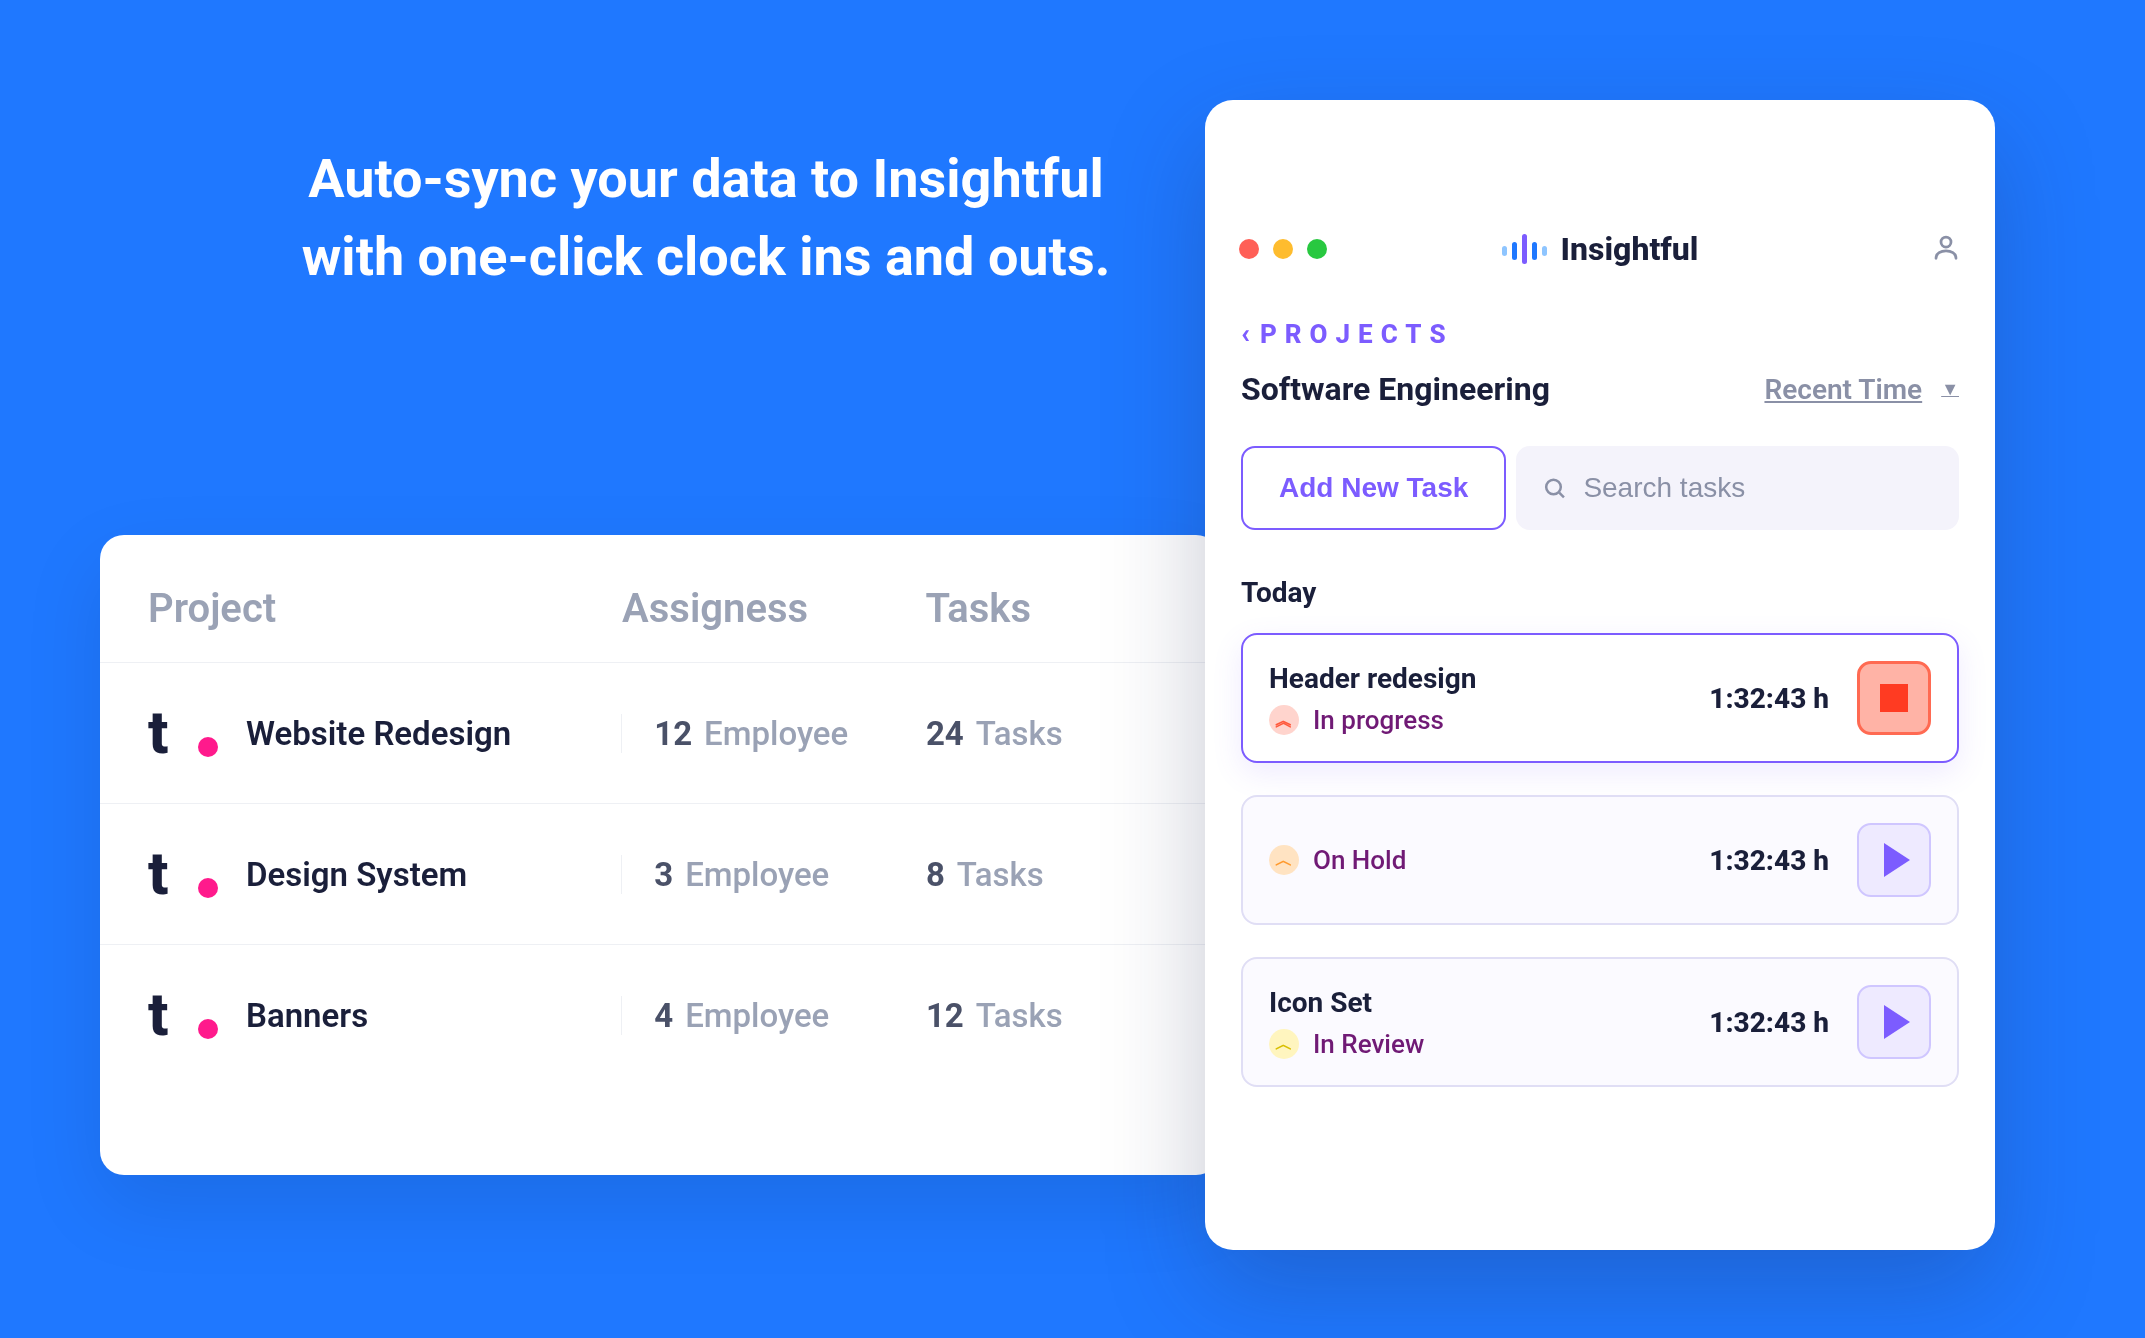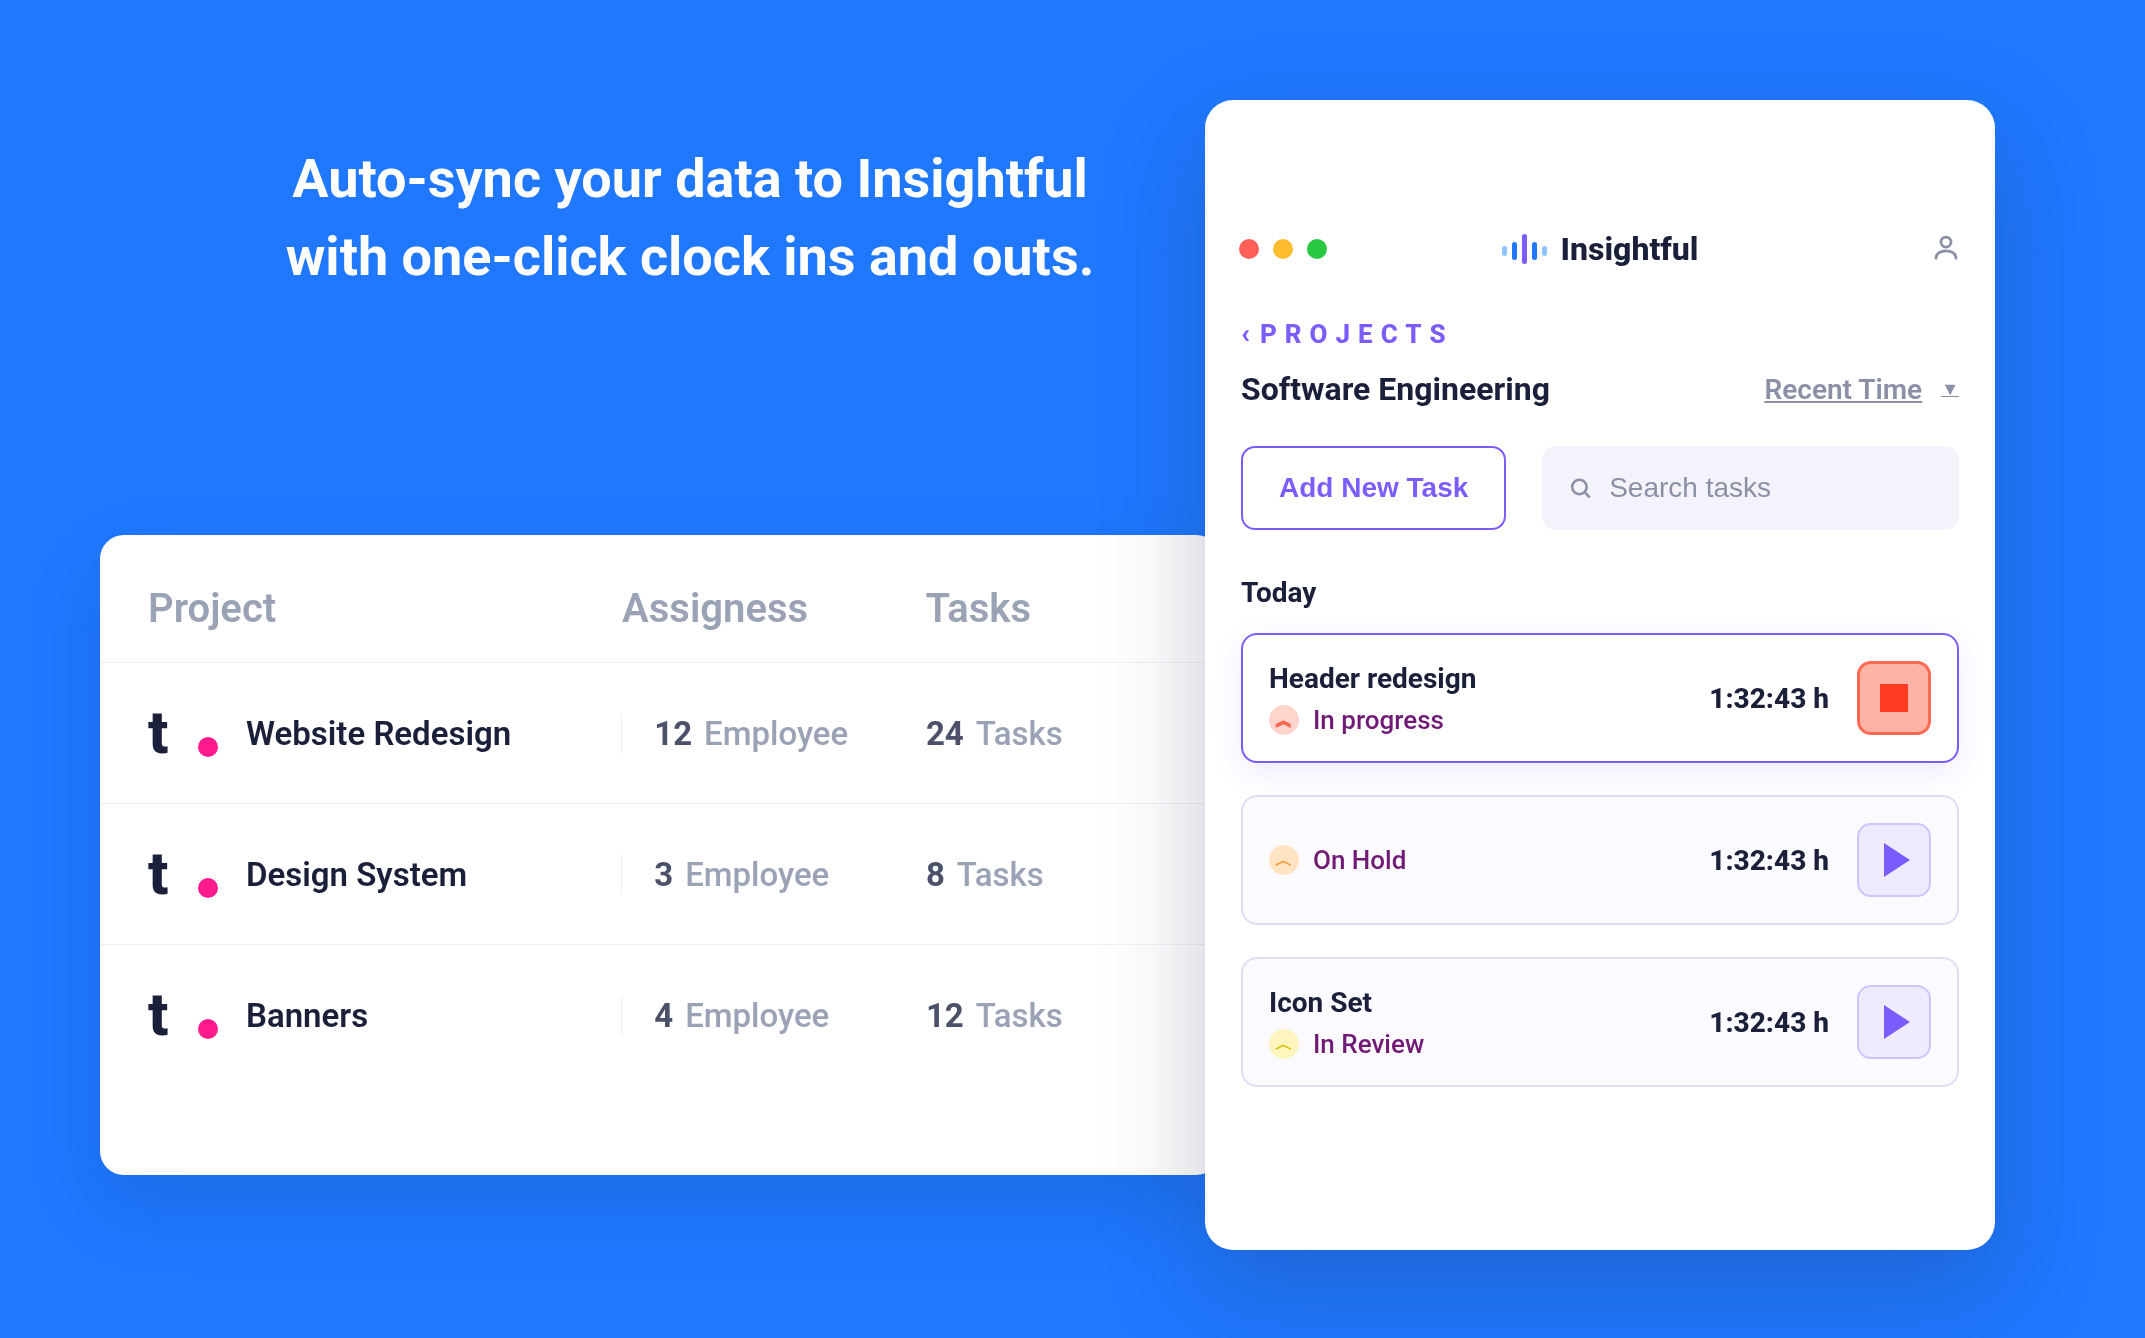--- a/index.html
+++ b/index.html
@@ -7,21 +7,21 @@
   body {
     font-family: -apple-system, BlinkMacSystemFont, "Segoe UI", Roboto, Helvetica, Arial, sans-serif;
     background: #1f78ff;
     position: relative;
     overflow: hidden;
   }
 
   
   .headline {
     position: absolute;
-    left: 240px;
+    left: 256px;
     top: 140px;
     width: 900px;
     color: #ffffff;
     font-size: 54px;
     font-weight: 700;
     line-height: 1.45;
     text-align: center;
   }
 
   
@@ -164,21 +164,21 @@
     margin-top: 10px;
   }
   .subheader .title { font-size: 32px; font-weight: 700; color: #1a1f3a; }
   .sort {
     display: flex; align-items: center; gap: 19px;
     color: #8a90a6; font-size: 28px; font-weight: 600; cursor: pointer; text-decoration: underline;
   }
   .sort .tri { font-size: 18px; }
 
   .controls {
-    display: flex; gap: 36px; margin-top: 28px;
+    display: flex; gap: 10px; margin-top: 28px;
   }
   .btn-add {
     flex: 0 0 auto;
     border: 2.5px solid #7c5cff;
     color: #7c5cff;
     background: #ffffff;
     border-radius: 14px;
     font-size: 28px;
     font-weight: 700;
     padding: 24px 36px;

